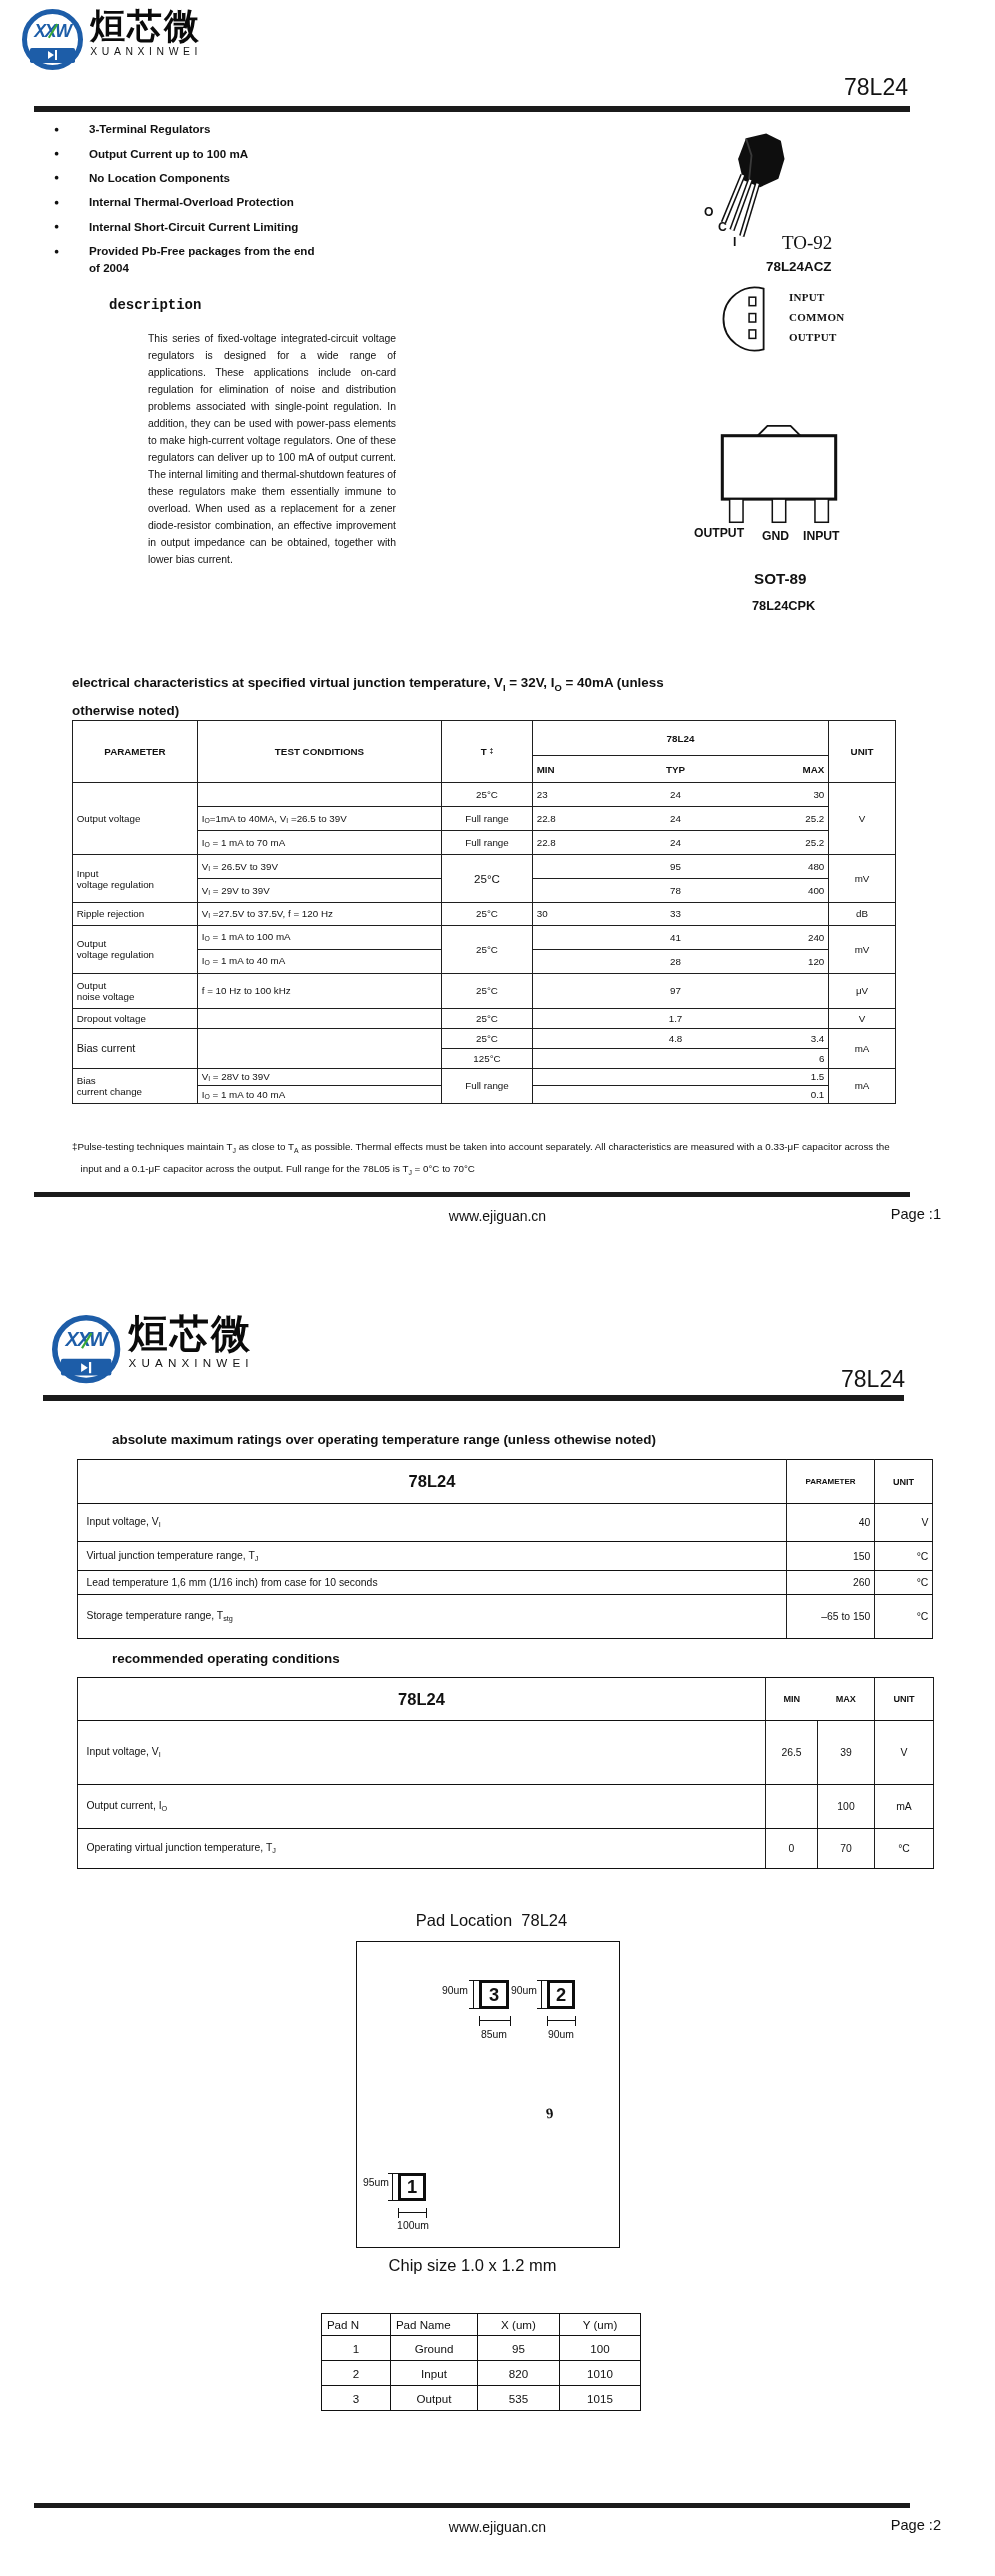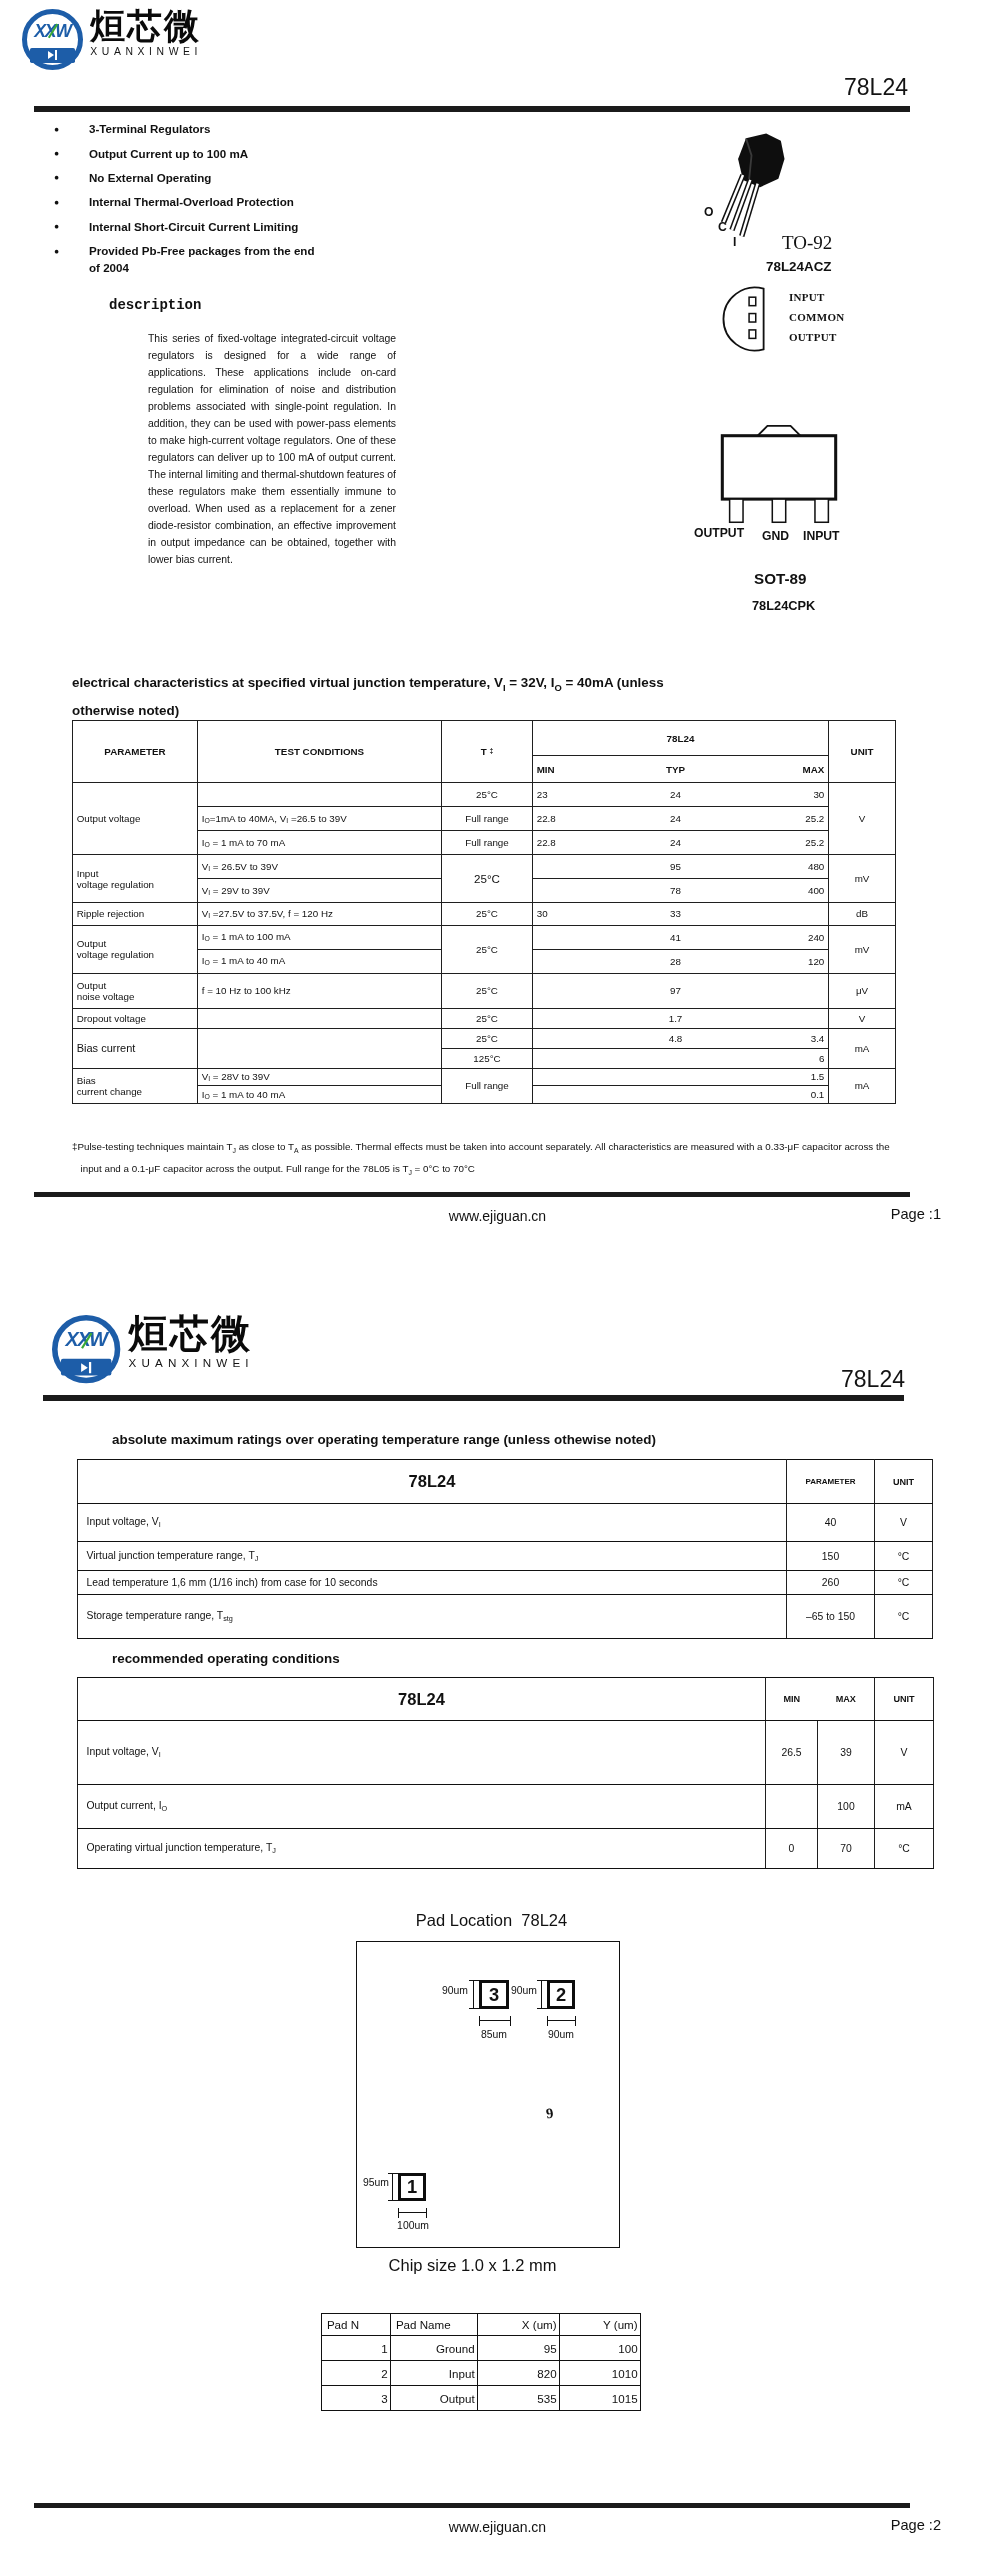--- a/index.html
+++ b/index.html
@@ -59,21 +59,21 @@
   .cunit{text-align:center;}
   .footnote{position:absolute;width:817px;font-size:9.8px;line-height:17.7px;text-indent:-8.5px;padding-left:8.5px;}
 
   
   .amr{position:absolute;width:856px;border:1.8px solid #111;font-size:10.4px;}
   .amr th,.amr td{border:1.2px solid #1f1f1f;border-top:1.8px solid #111;border-bottom:1.8px solid #111;padding:1.2px 3.7px;font-weight:normal;}
   .amr .dev{font-size:16.5px;font-weight:bold;text-align:center;}
   .amr .ph{font-size:8px;font-weight:bold;text-align:center;}
   .amr .uh{font-size:9.1px;font-weight:bold;text-align:center;}
   .amr .lab{text-align:left;padding-left:8.5px;}
-  .amr .val,.amr .unit{text-align:center;}
+  .amr .val,.amr .unit{text-align:right;}
 
   .rec{position:absolute;width:856px;border:1.8px solid #111;font-size:10.4px;}
   .rec th,.rec td{border:1.2px solid #1f1f1f;border-top:1.8px solid #111;border-bottom:1.8px solid #111;padding:1.2px 2.4px;font-weight:normal;}
   .rec .dev{font-size:16.5px;font-weight:bold;text-align:center;}
   .rec .mh{font-size:9.1px;font-weight:bold;text-align:center;border-right:none !important;}
   .rec .xh{font-size:9.1px;font-weight:bold;text-align:center;border-left:none !important;}
   .rec .uh{font-size:9.1px;font-weight:bold;text-align:center;}
   .rec .lab{text-align:left;padding-left:8.5px;}
   .rec .val,.rec .unit{text-align:center;}
 
@@ -87,21 +87,21 @@
   .hdim{position:absolute;height:0;border-top:1.2px solid #111;}
   .hdim::before,.hdim::after{content:"";position:absolute;top:-4.9px;width:1.2px;height:9.8px;background:#111;}
   .hdim::before{left:0;}.hdim::after{right:-1.2px;}
   .dimlbl{position:absolute;font-size:10.4px;}
   .die-mark{position:absolute;font-family:"Liberation Serif",serif;font-size:14.6px;font-weight:bold;transform:rotate(-8deg);}
 
   .padt{position:absolute;width:319px;border:1.8px solid #111;font-size:11.6px;}
   .padt th,.padt td{border:1.2px solid #111;padding:0.6px 2.4px;font-weight:normal;}
   .padt th{font-size:11.6px;}
   .padt .hl{text-align:left;padding-left:4.9px;}
-  .padt .cc{text-align:right;}
+  .padt .cc{text-align:center;}
 
   .site{position:absolute;left:0;width:995px;text-align:center;font-size:14px;}
   .pagenum{position:absolute;font-size:14.6px;}
 </style>
 </head>
 <body>
 
 <div class="page">
 
   <div class="brand" style="left:22px;top:8.5px;">
@@ -125,21 +125,21 @@
     <li>
         <span class="dot">●</span>
         <span class="ftx">3-Terminal Regulators</span>
       </li>
     <li>
         <span class="dot">●</span>
         <span class="ftx">Output Current up to 100 mA</span>
       </li>
     <li>
         <span class="dot">●</span>
-        <span class="ftx">No External Operating</span>
+        <span class="ftx">No Location Components</span>
       </li>
     <li>
         <span class="dot">●</span>
         <span class="ftx">Internal Thermal-Overload Protection</span>
       </li>
     <li>
         <span class="dot">●</span>
         <span class="ftx">Internal Short-Circuit Current Limiting</span>
       </li>
     <li>

